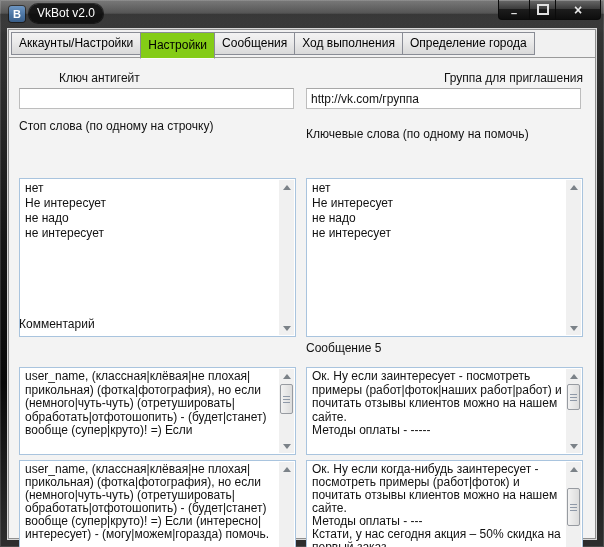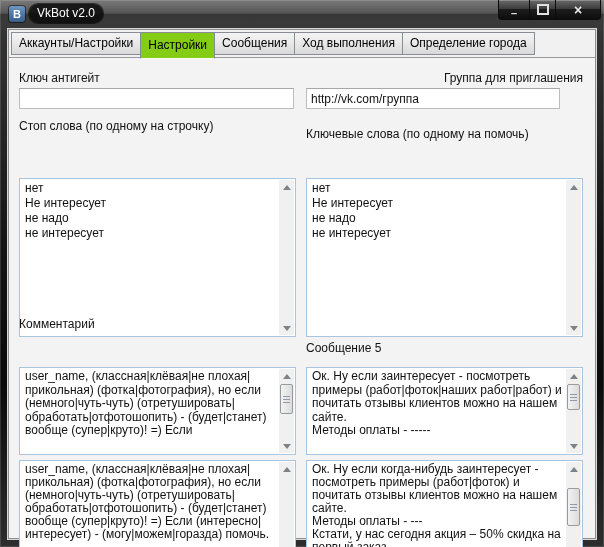--- a/index.html
+++ b/index.html
@@ -117,25 +117,25 @@
     <div class="tabstrip">
       <div class="tab">Аккаунты/Настройки</div>
       <div class="tab active">Настройки</div>
       <div class="tab">Сообщения</div>
       <div class="tab">Ход выполнения</div>
       <div class="tab">Определение города</div>
     </div>
 
     <div class="content"></div>
 
-    <div class="lbl col-l" style="top:41px;">Ключ антигейт</div>
+    <div class="lbl col-l" style="top:41px;margin-left:40px;">Ключ антигейт</div>
     <div class="lbl col-r" style="top:41px;text-align:right;">Группа для приглашения</div>
 
     <input class="txt col-l" style="top: 58px; width: 275px;" type="text" value="">
-    <input class="txt col-r" style="top: 58px; width: 254px;" type="text" value="http://vk.com/группа">
+    <input class="txt col-r" style="top: 58px; width: 275px;" type="text" value="http://vk.com/группа">
 
     <div class="lbl col-l" style="top:89px;">Стоп слова (по одному на строчку)</div>
     <div class="lbl col-r" style="top:97px;">Ключевые слова (по одному на помочь)</div>
 
     <div class="ta-wrap col-l" style="top:113px;height:159px;">
       <textarea style="line-height: 15px;">нет
 Не интересует
 не надо
 не интересует</textarea>
       <div class="sb">

